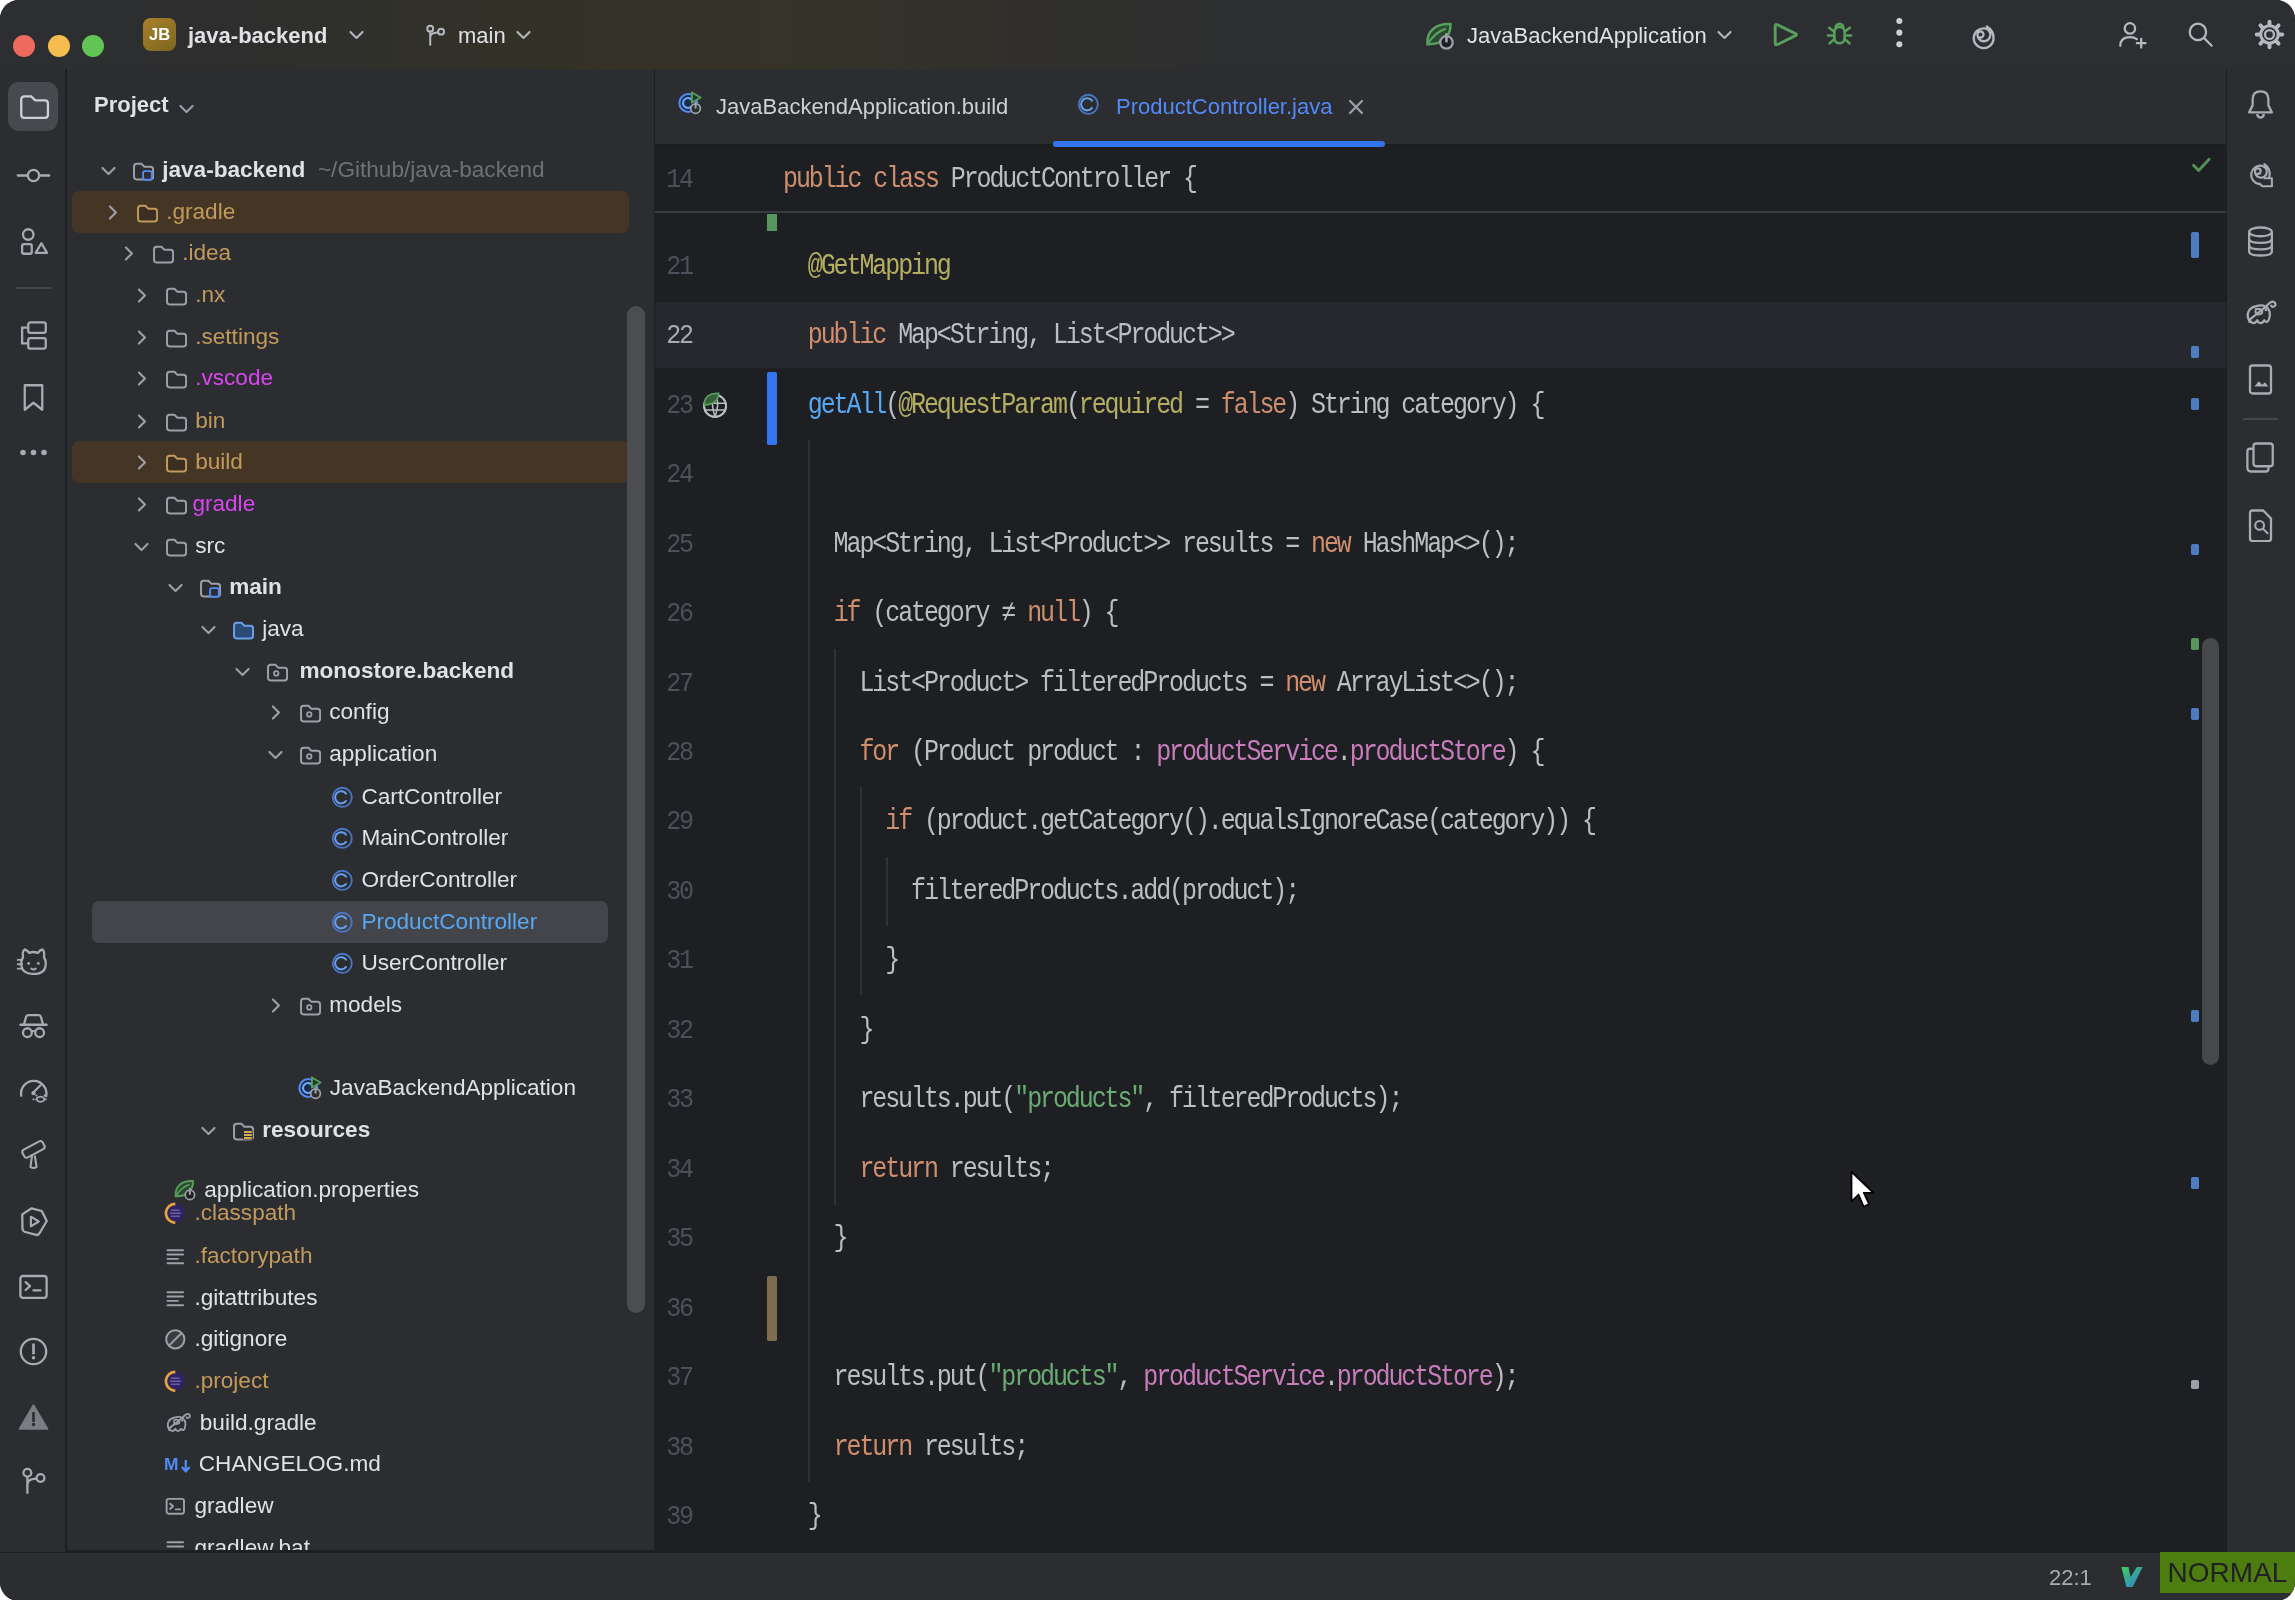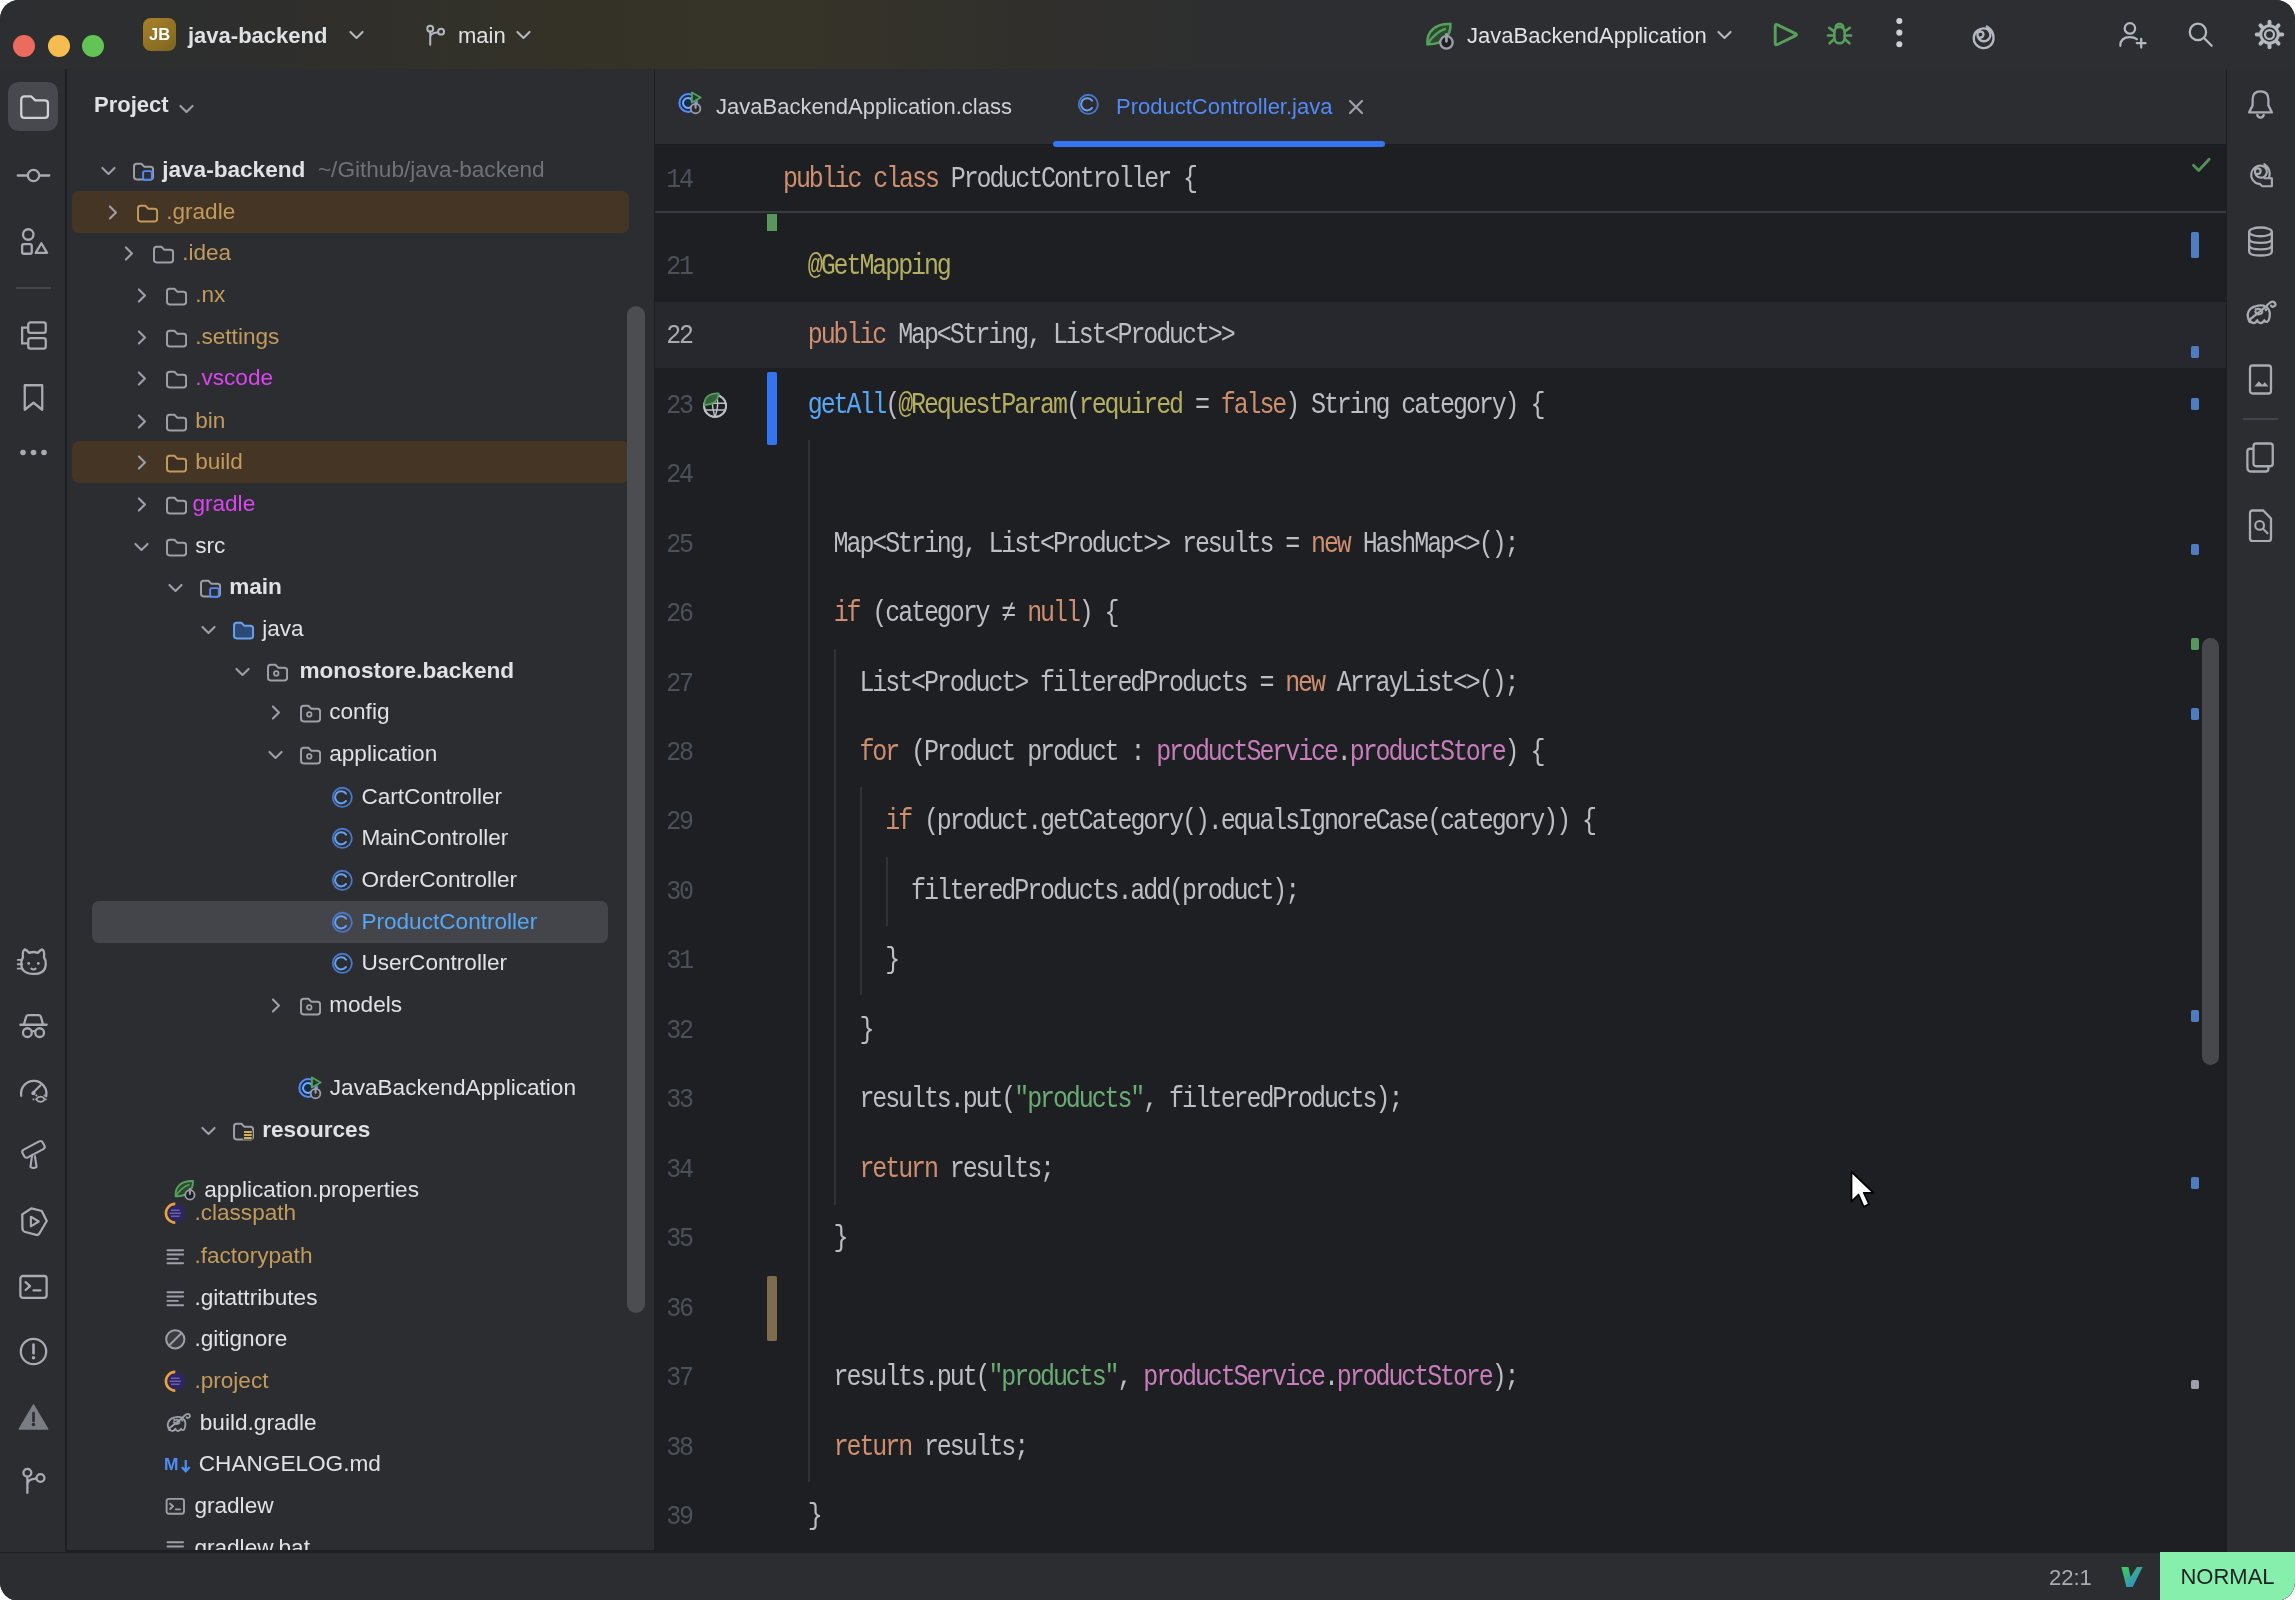--- a/index.html
+++ b/index.html
@@ -341,21 +341,21 @@
 <div class="abs editor">
 <div class="abs" style="left:0;top:233px;width:1571px;height:66px;background:#26282E"></div>
 <div class="abs tabbar"></div>
 <div class="abs" style="left:22.6px;top:22px"><svg width="24" height="24" viewBox="0 0 28 28" fill="none">
           <circle cx="12" cy="14" r="10.4" stroke="#548AF7" stroke-width="2.4" fill="#1b2c48"></circle>
           <path d="M16 10.2 A5.8 5.8 0 1 0 16 17.8" stroke="#6FA8FF" stroke-width="2.4" fill="none" stroke-linecap="round"></path>
           <path d="M16.2 1.8 L26.4 7.6 L16.2 13.4 Z" fill="#233c28" stroke="#57A05C" stroke-width="2.2" stroke-linejoin="round"></path>
           <circle cx="20.5" cy="20.5" r="5.6" fill="#2B2D30" stroke="#9DA0A8" stroke-width="2"></circle>
           <path d="M20.5 13.5 v6" stroke="#9DA0A8" stroke-width="2.4" stroke-linecap="round"></path>
         </svg></div>
-<div class="abs" style="left:61px;top:25px;font-size:22px;color:#CED0D6">JavaBackendApplication.class</div>
+<div class="abs" style="left:61px;top:25px;font-size:22px;color:#CED0D6">JavaBackendApplication.build</div>
 <div class="abs" style="left:422px;top:24px"><svg width="22.6" height="22.6" viewBox="0 0 26 26" fill="none">
           <circle cx="13" cy="13" r="11" stroke="#4976C8" stroke-width="2.1" fill="none"></circle>
           <path d="M17.3 8.8 A7 7 0 1 0 17.3 17.2" stroke="#67A0F0" stroke-width="2.3" fill="none" stroke-linecap="round"></path>
         </svg></div>
 <div class="abs" style="left:461px;top:25px;font-size:22px;color:#548AF7">ProductController.java</div>
 <div class="abs" style="left:689px;top:26px"><svg width="24" height="24" viewBox="0 0 28 28" fill="none">
           <path d="M7 7 L21 21 M21 7 L7 21" stroke="#9DA0A8" stroke-width="2.6" stroke-linecap="round"></path>
         </svg></div>
 <div class="abs" style="left:398px;top:72px;width:332px;height:6px;border-radius:3.5px;background:#3574F0"></div>
 <div class="ln" style="top:76px;left:-47px">14</div>
@@ -466,14 +466,14 @@
         <g transform="scale(0.8235)">
           <defs>
             <linearGradient id="vg" x1="0" y1="0" x2="1" y2="1">
               <stop offset="0" stop-color="#3fcf5a"></stop>
               <stop offset="1" stop-color="#2f7bde"></stop>
             </linearGradient>
           </defs>
           <path d="M2 3 h10 l3 14 L24 3 h8 L18 31 h-9 Z" fill="url(#vg)"></path>
         </g>
       </svg></div>
-<div class="abs" style="left:2160px;top:1552px;width:135px;height:49px;background:#86efac;color:#1F2123;font-size:22px;display:flex;align-items:center;justify-content:center">NORMAL</div>
+<div class="abs" style="left:2160px;top:1552px;width:135px;height:41px;background:#4d7c0f;color:#1F2123;font-size:28px;display:flex;align-items:center;justify-content:center">NORMAL</div>
 </div>
 
 </body></html>

